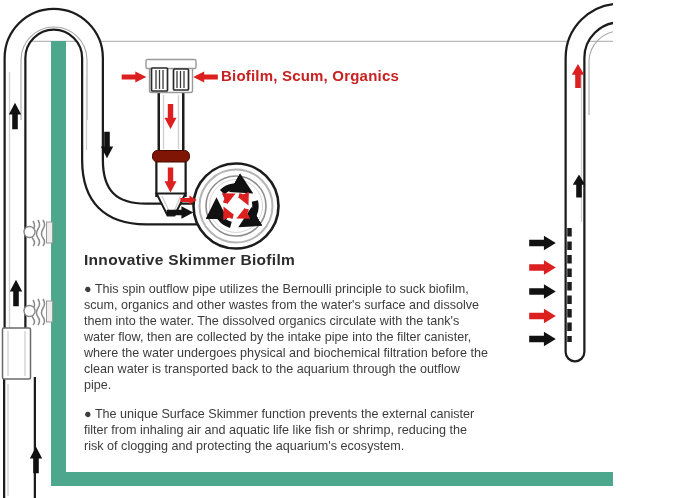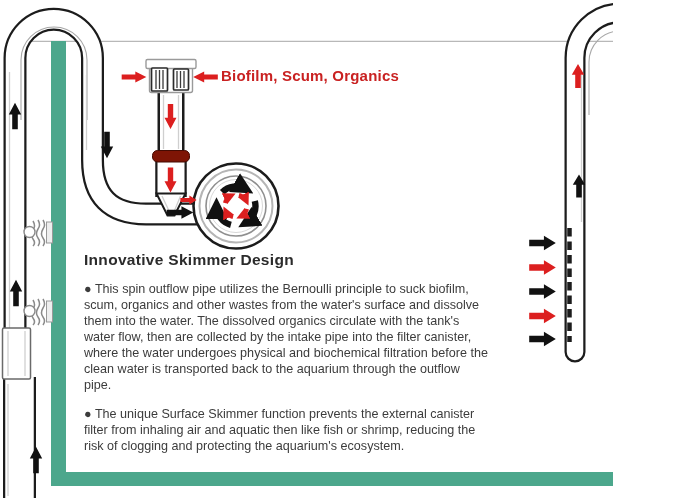--- a/index.html
+++ b/index.html
@@ -169,25 +169,25 @@
       <use href="#blk" class="arr-red" transform="translate(542.5 267.5) rotate(90) scale(0.72 0.95)"></use>
       <use href="#blk" class="arr-black" transform="translate(542.5 291.5) rotate(90) scale(0.72 0.95)"></use>
       <use href="#blk" class="arr-red" transform="translate(542.5 316) rotate(90) scale(0.72 0.95)"></use>
       <use href="#blk" class="arr-black" transform="translate(542.5 339) rotate(90) scale(0.72 0.95)"></use>
       <use href="#blk" class="arr-black" transform="translate(663 346) rotate(180) scale(0.62 0.82)"></use>
       <use href="#blk" class="arr-red" transform="translate(663 453) rotate(180) scale(0.62 0.82)"></use>
     </g>
   </svg>
 
   <div class="abs surface-label">Biofilm, Scum, Organics</div>
-  <div class="abs heading">Innovative Skimmer Design</div>
+  <div class="abs heading">Innovative Skimmer Biofilm</div>
   <div class="abs para para1">● This spin outflow pipe utilizes the Bernoulli principle to suck biofilm,
 scum, organics and other wastes from the water's surface and dissolve
 them into the water. The dissolved organics circulate with the tank's
 water flow, then are collected by the intake pipe into the filter canister,
 where the water undergoes physical and biochemical filtration before the
 clean water is transported back to the aquarium through the outflow
 pipe.</div>
   <div class="abs para para2">● The unique Surface Skimmer function prevents the external canister
-filter from inhaling air and aquatic then like fish or shrimp, reducing the
+filter from inhaling air and aquatic life like fish or shrimp, reducing the
 risk of clogging and protecting the aquarium's ecosystem.</div>
 
 </div>
 
 </body></html>

